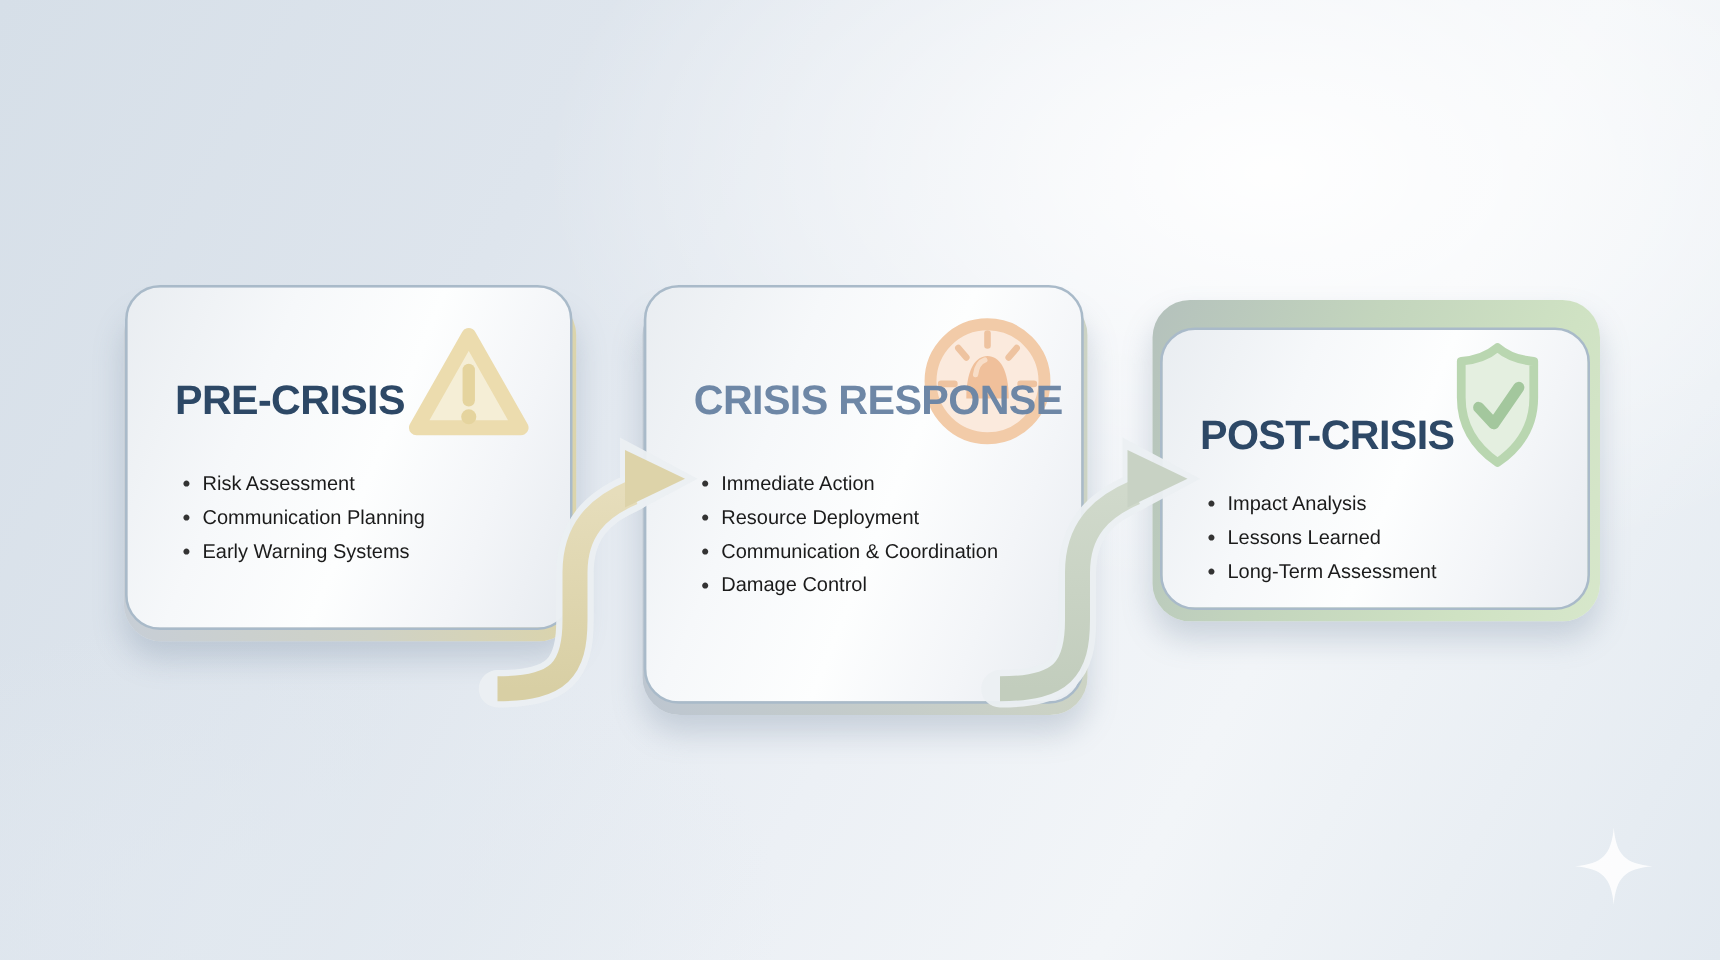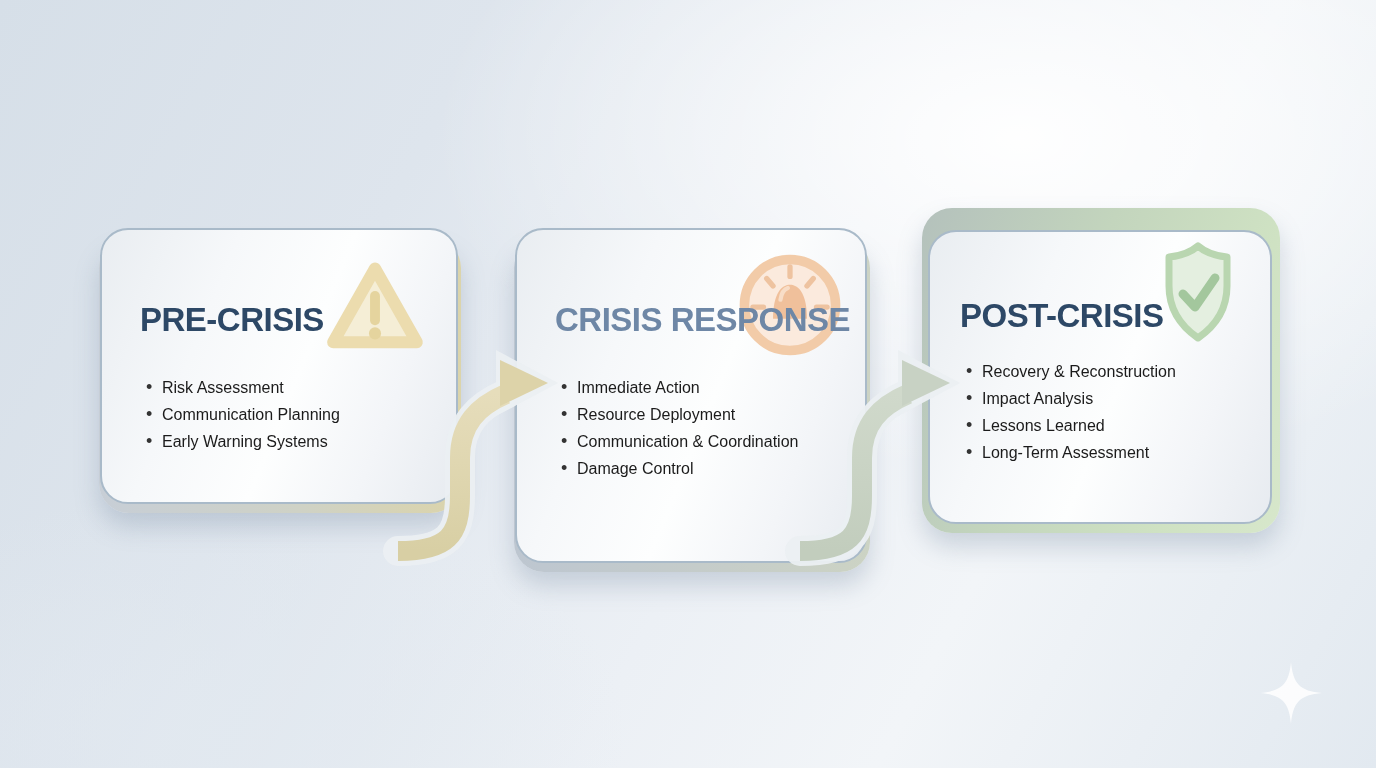--- a/index.html
+++ b/index.html
@@ -76,32 +76,31 @@
   </div>
   <h2 class="card-title t12" style="color: rgb(110, 135, 166);">CRISIS RESPONSE</h2>
   <ul class="card-list l12">
       <li>Immediate Action</li>
       <li>Resource Deployment</li>
       <li>Communication &amp; Coordination</li>
       <li>Damage Control</li>
     </ul>
 </div>
 
-<div class="card card3" style="left:920px;top:208px;width:356px;height:316px;">
+<div class="card card3" style="left:920px;top:240px;width:356px;height:248px;">
   <div class="backplate bp3"></div>
   <div class="card-face face3"></div>
   <div class="card-icon icon3">
     <svg width="90" height="108" viewBox="0 0 90 104">
       <path d="M45 6 C52 12 61 16 74 17 L74 46 C74 71 61 87 45 98 C29 87 16 71 16 46 L16 17 C29 16 38 12 45 6 Z" fill="#e4efe0" stroke="#b9d6b0" stroke-width="7" stroke-linejoin="round"></path>
       <path d="M30 54 L42 67 L62 38" fill="none" stroke="#a3c79d" stroke-width="9" stroke-linecap="round" stroke-linejoin="round"></path>
     </svg>
   </div>
   <h2 class="card-title t3" style="color: rgb(45, 72, 102);">POST-CRISIS</h2>
   <ul class="card-list l3">
-      <li>Recovery &amp; Reconstruction</li>
       <li>Impact Analysis</li>
       <li>Lessons Learned</li>
       <li>Long-Term Assessment</li>
     </ul>
 </div>
 
 <svg class="arrows" width="1376" height="768" viewBox="0 0 1376 768">
   <defs>
     <linearGradient id="gradTan" x1="0" y1="1" x2="0" y2="0">
       <stop offset="0" stop-color="#d8cfa4"></stop>

